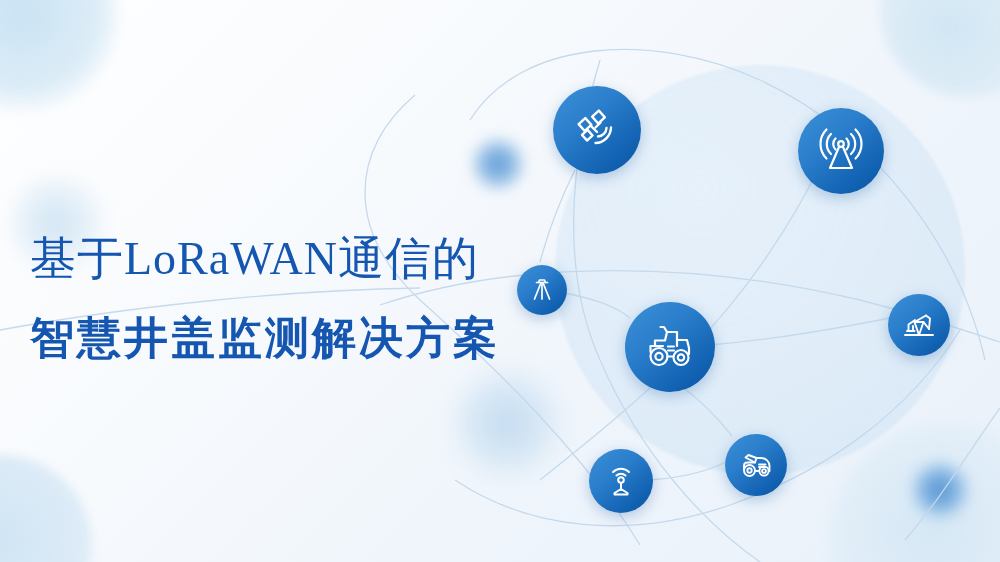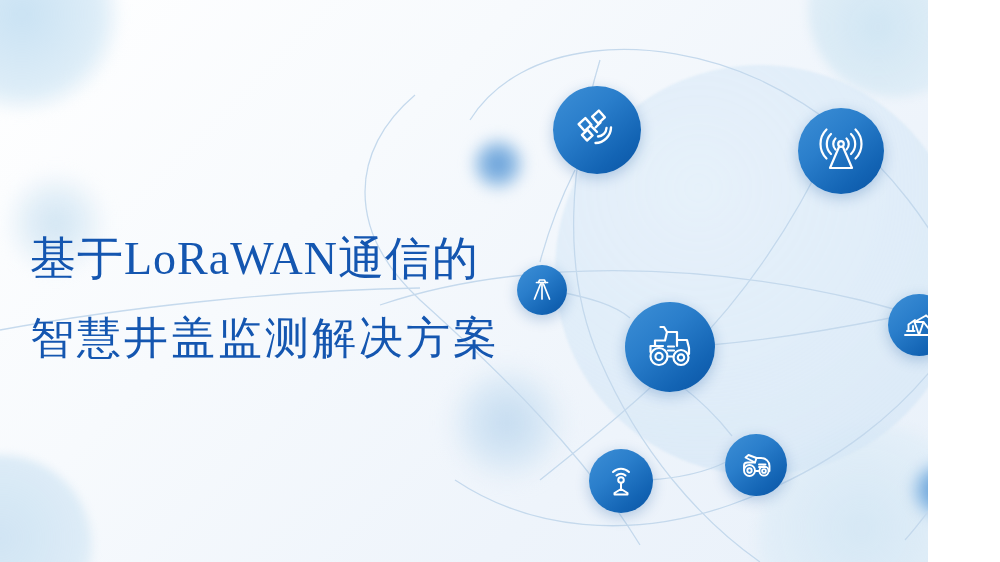--- a/index.html
+++ b/index.html
@@ -2,21 +2,21 @@
 <html><head>
 <meta charset="utf-8">
 <style>
   html, body {
     margin: 0;
     padding: 0;
     background: #ffffff;
   }
   .slide {
     position: relative;
-    width: 928px;
+    width: 1000px;
     height: 562px;
     overflow: hidden;
     background: linear-gradient(135deg, #ffffff 0%, #f7fafd 35%, #eef4fb 70%, #e9f1fa 100%);
     font-family: "Liberation Sans", sans-serif;
   }
 
   
   .blob {
     position: absolute;
     border-radius: 50%;
@@ -122,21 +122,21 @@
   .title-line-1 {
     font-family: "Liberation Serif", "DejaVu Serif", serif;
     font-size: 46px;
     line-height: 62px;
     font-weight: 400;
   }
   .title-line-2 {
     font-family: "Liberation Sans", "DejaVu Sans", sans-serif;
     font-size: 44px;
     line-height: 62px;
-    font-weight: 400;
+    font-weight: 700;
     margin-top: 17px;
     letter-spacing: 3px;
   }
 </style>
 </head>
 <body>
 
 <div class="slide">
 
   <div class="blob blob-tl"></div>

